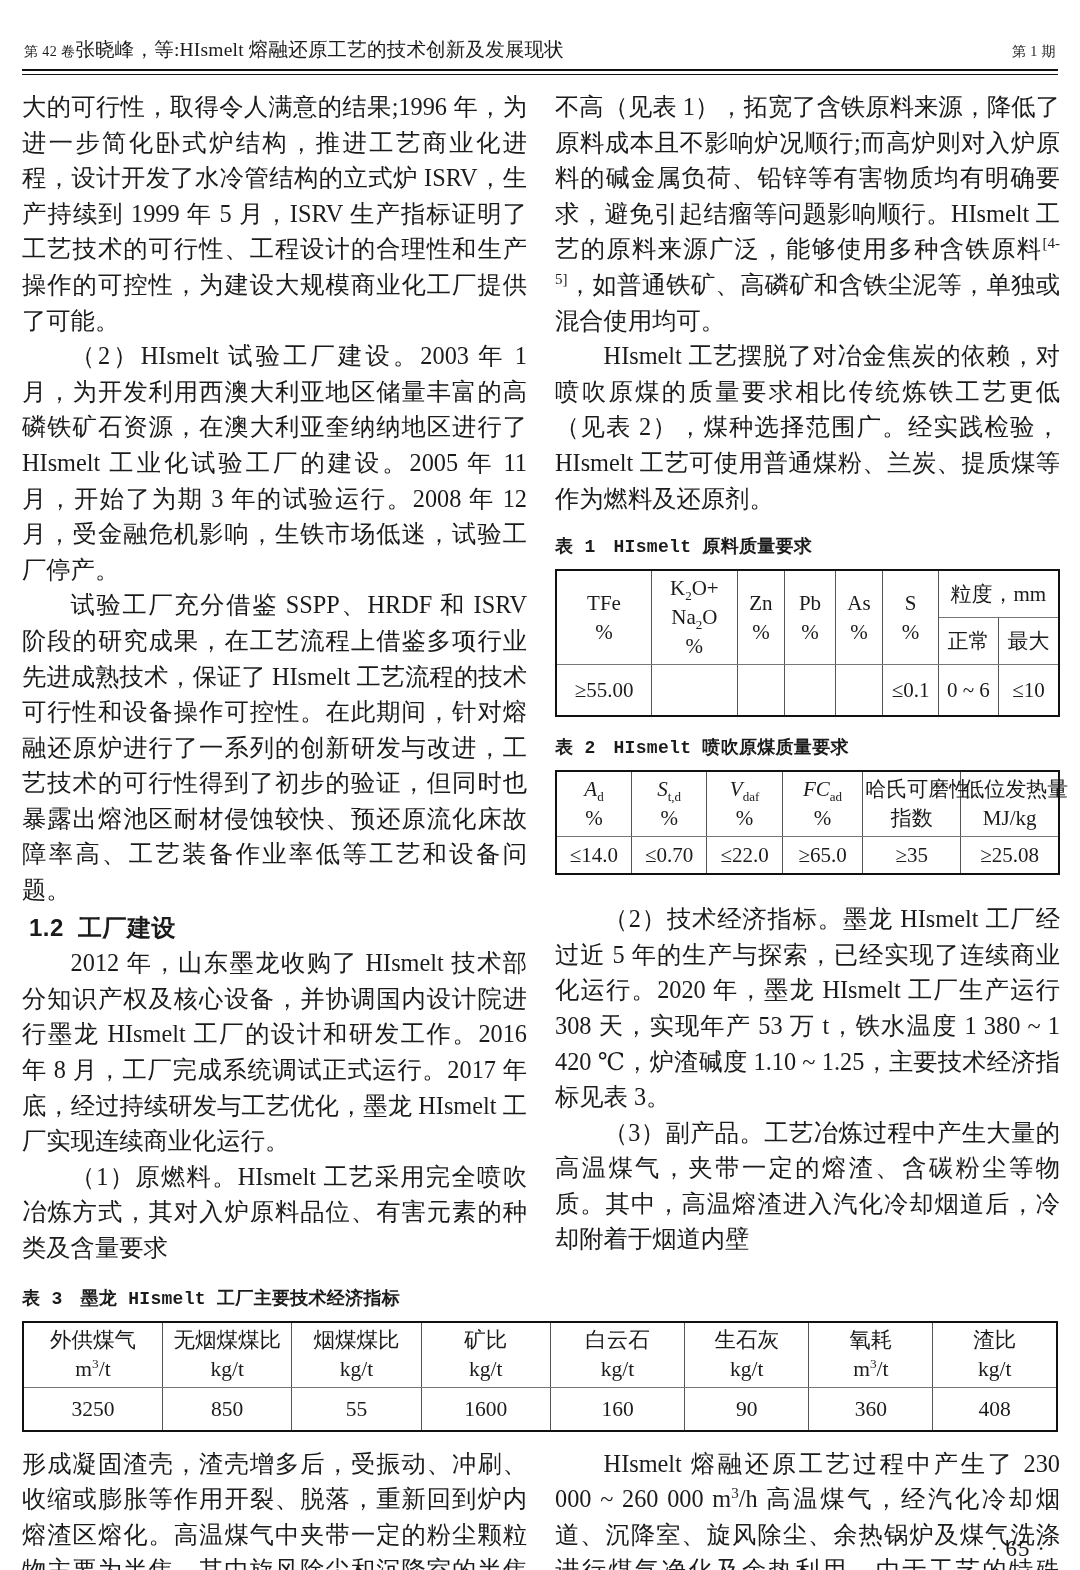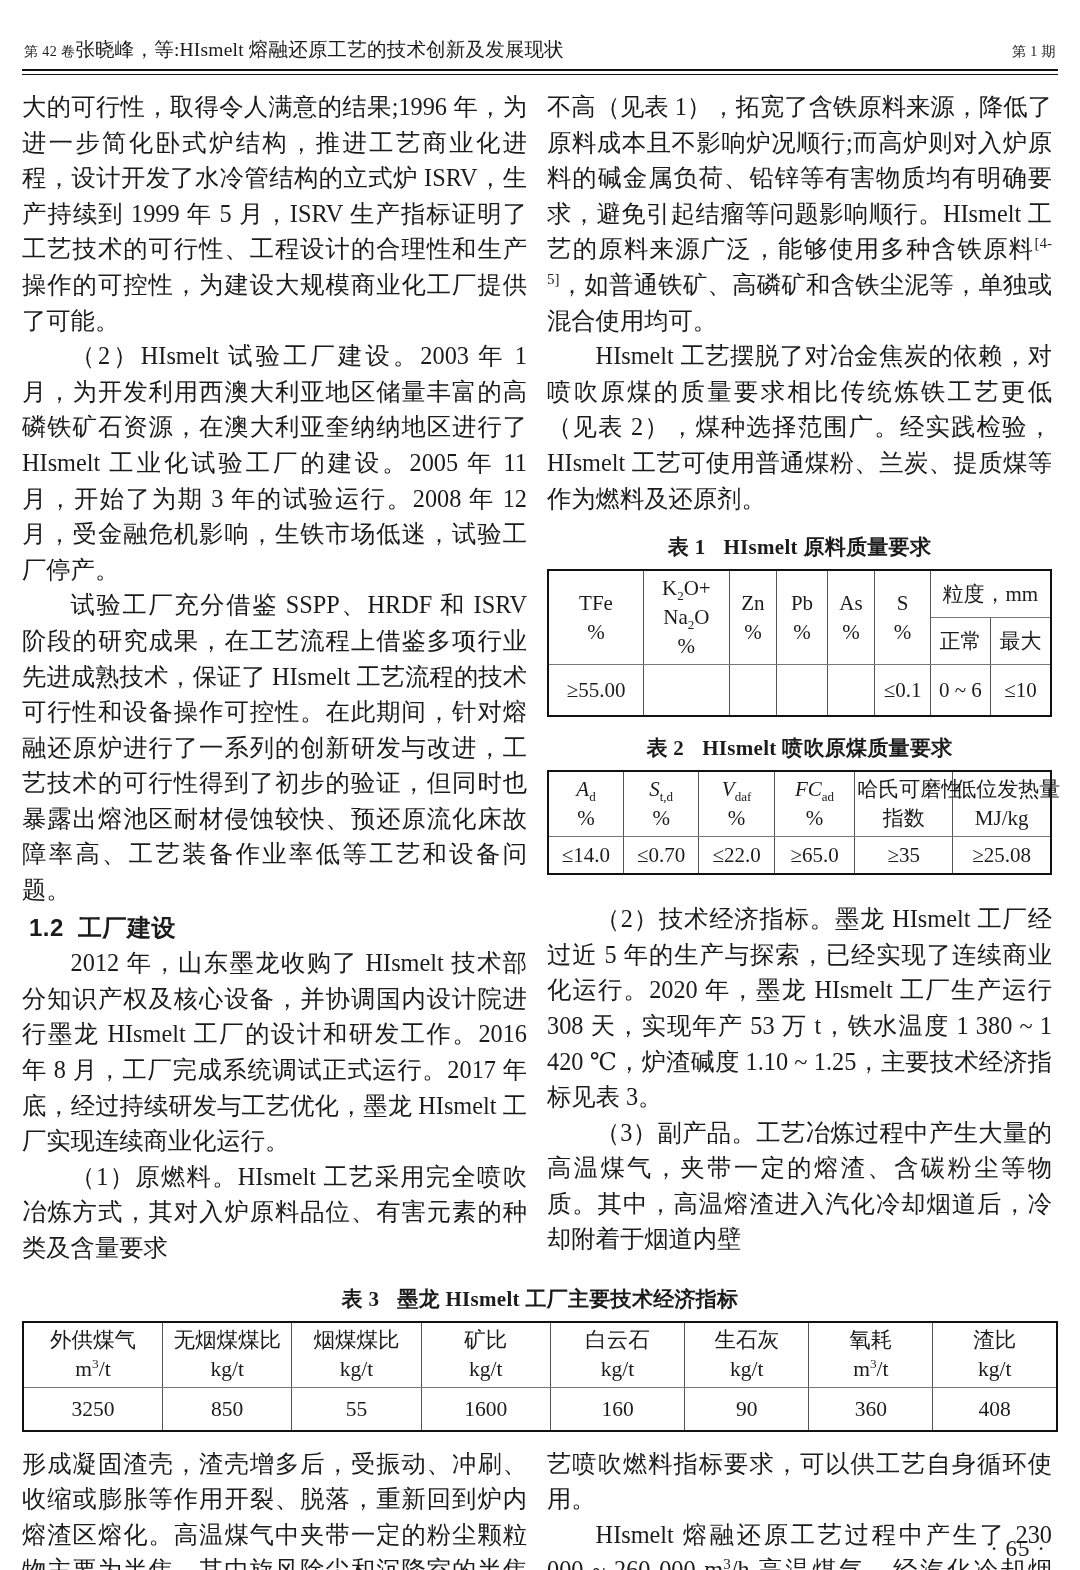--- a/index.html
+++ b/index.html
@@ -43,21 +43,21 @@
   .rule-double {
     border-top: 2.2px solid #111;
     border-bottom: 1.1px solid #111;
     height: 3px;
     margin: 0 0 14px 0;
   }
 
   
   .cols {
     display: flex;
-    gap: 20px;
+    gap: 28px;
     align-items: flex-start;
   }
   .col {
     width: 505px;
     flex: 0 0 505px;
   }
   p.body {
     margin: 0;
     font-size: 24.3px;
     line-height: 35.6px;
@@ -74,24 +74,24 @@
     font-weight: bold;
     letter-spacing: 0.5px;
   }
   .sec-head .num { margin-right: 14px; }
   sup { font-size: 0.62em; vertical-align: super; line-height: 0; }
   sub { font-size: 0.62em; vertical-align: sub; line-height: 0; }
 
   
   .table-block { margin: 16px 0 0 0; }
   .table-caption {
-    text-align: center;
-    font-family: Liberation Serif, serif;
+    text-align: left;
+    font-family: Liberation Mono, monospace;
     font-weight: bold;
-    font-size: 21px;
+    font-size: 18px;
     line-height: 30px;
     margin-bottom: 7px;
     letter-spacing: 0.3px;
   }
   .table-caption .cap-gap { display: inline-block; width: 18px; }
 
   table.doc {
     border-collapse: collapse;
     width: 100%;
     font-size: 21px;
@@ -367,20 +367,19 @@
         </tr>
       </tbody>
     </table>
   </div>
 
   <div class="cols cols-bottom">
     <div class="col">
       <p class="body">形成凝固渣壳，渣壳增多后，受振动、冲刷、收缩或膨胀等作用开裂、脱落，重新回到炉内熔渣区熔化。高温煤气中夹带一定的粉尘颗粒物主要为半焦，其中旋风除尘和沉降室的半焦产生量在 2 ~ 4 t/h，粒度 404 μm 以下颗粒达到 87.3%;该部分半焦平均固定碳 73.24%、平均发热量 24.49 MJ/kg。基于副产品半焦成分（见表 4）及燃烧特性分析，符合 HIsmelt 工</p>
     </div>
     <div class="col">
-      <p class="body">艺喷吹燃料指标要求，可以供工艺自身循环使用。</p>
       <p class="body indent"><span>HIsmelt 熔融还原工艺过程中产生了 230 000 ~ 260 000 m</span><sup>3</sup><span>/h 高温煤气，经汽化冷却烟道、沉降室、旋风除尘、余热锅炉及煤气洗涤进行煤气净化及余热利用。由于工艺的特殊性，相比于高炉工艺吨铁煤气产生量增加 1 倍左右，平均发热量 2.8 MJ/m</span></p>
     </div>
   </div>
 
   <div class="folio">· 65 ·</div>
 
 </div>
 
 </body></html>

